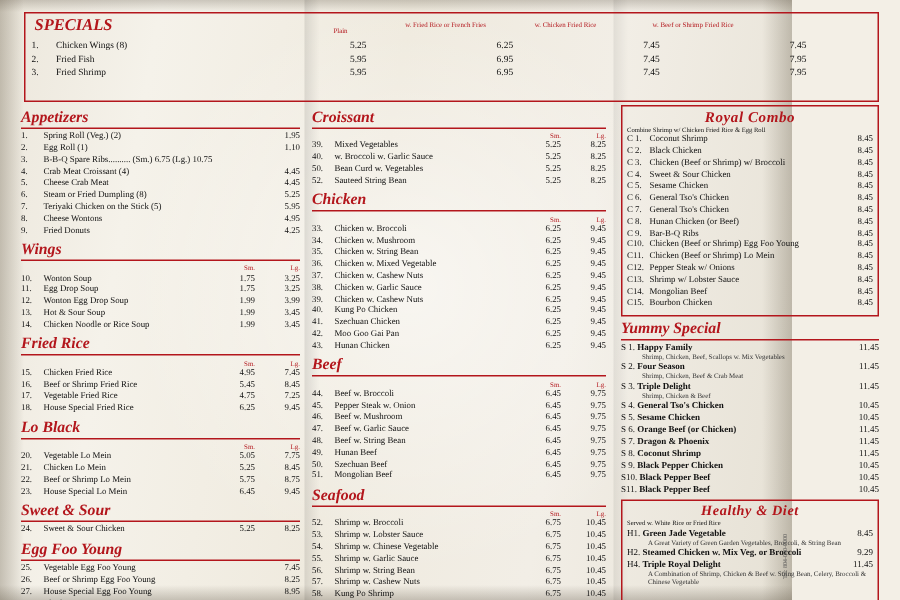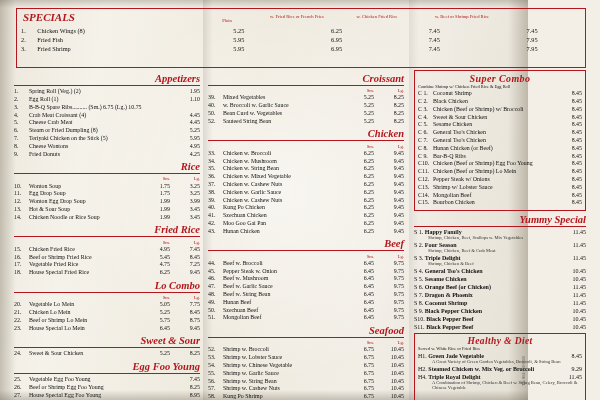--- a/index.html
+++ b/index.html
@@ -47,21 +47,21 @@
 
   
   .col{position:absolute;top:70px;}
   .c1{left:14px;width:186px;}
   .c2{left:208px;width:196px;}
   .c3{left:414px;width:172px;}
 
   .sect{margin:0 0 2px 0;}
   .sect h3{
     margin:3px 0 1px 0;padding:0;
-    font-size:10.5px;color:#b3161c;text-align:right;font-style:italic;font-weight:bold;
+    font-size:10.5px;color:#b3161c;text-align:left;font-style:italic;font-weight:bold;
   }
   .rule{height:1px;background:#b3161c;margin:1px 0 2px 0;}
   table.menu{width:100%;border-collapse:collapse;font-size:5.9px;line-height:1.22;}
   table.menu td{padding:0.3px 0;vertical-align:top;}
   td.num{width:15px;color:#111;white-space:nowrap;}
   td.nm{}
   td.p1{width:30px;text-align:right;white-space:nowrap;}
   td.p2{width:30px;text-align:right;white-space:nowrap;}
   .phdr td{font-size:4.6px;color:#b3161c;text-align:right;padding-bottom:0;}
   .phdr td.num,.phdr td.nm{text-align:left;}
@@ -182,21 +182,21 @@
             <tr>
               <td class="num">9.</td>
               <td class="nm">Fried Donuts</td>
               <td class="p1">4.25</td>
             </tr>
           </tbody>
         </table>
     </div>
 
     <div class="sect">
-      <h3>Rice</h3>
+      <h3>Wings</h3>
       <div class="rule"></div>
       <table class="menu">
         <tbody>
           <tr class="phdr">
               <td class="num"></td>
               <td class="nm"></td>
             <td class="p1">Sm.</td>
             <td class="p2">Lg.</td>
             </tr>
         </tbody>
@@ -270,21 +270,21 @@
               <td class="num">18.</td>
               <td class="nm">House Special Fried Rice</td>
               <td class="p1">6.25</td>
               <td class="p2">9.45</td>
             </tr>
           </tbody>
       </table>
     </div>
 
     <div class="sect">
-      <h3>Lo Combo</h3>
+      <h3>Lo Black</h3>
       <div class="rule"></div>
       <table class="menu">
         <tbody>
           <tr class="phdr">
               <td class="num"></td>
               <td class="nm"></td>
             <td class="p1">Sm.</td>
             <td class="p2">Lg.</td>
             </tr>
         </tbody>
@@ -612,21 +612,21 @@
           </tbody>
       </table>
 
     </div>
 
   </div>
 
   <div class="col c3">
 
     <div id="combo">
-      <h3 class="hdr">Super Combo</h3>
+      <h3 class="hdr">Royal Combo</h3>
       <div class="sub">Combine Shrimp w/ Chicken Fried Rice &amp; Egg Roll</div>
       <table class="menu">
           <tbody id="super_combo-rows">
             <tr>
               <td class="num">C 1.</td>
               <td class="nm">Coconut Shrimp</td>
               <td class="p1">8.45</td>
             </tr>
             <tr>
               <td class="num">C 2.</td>

